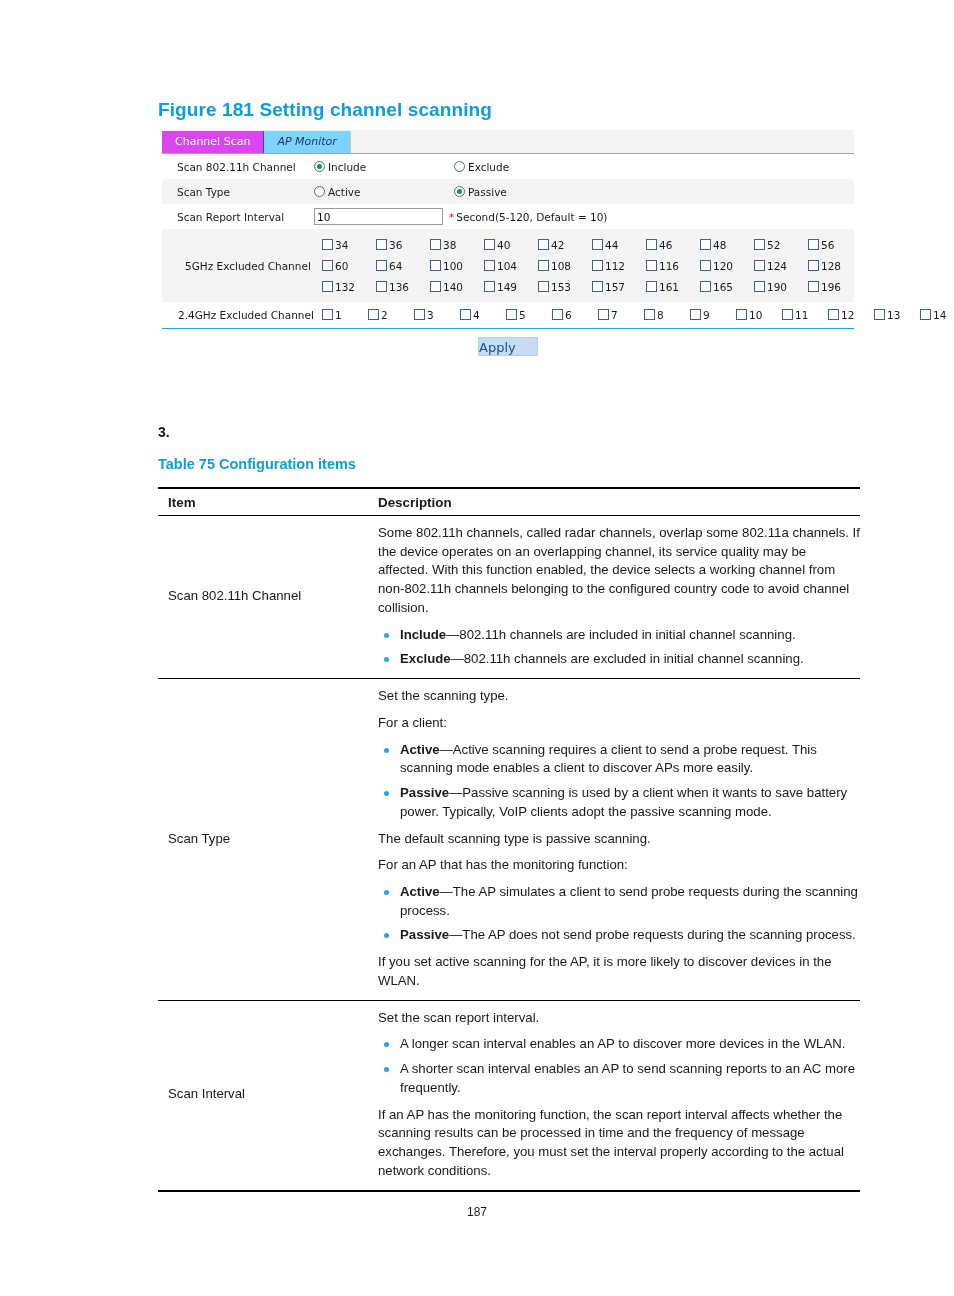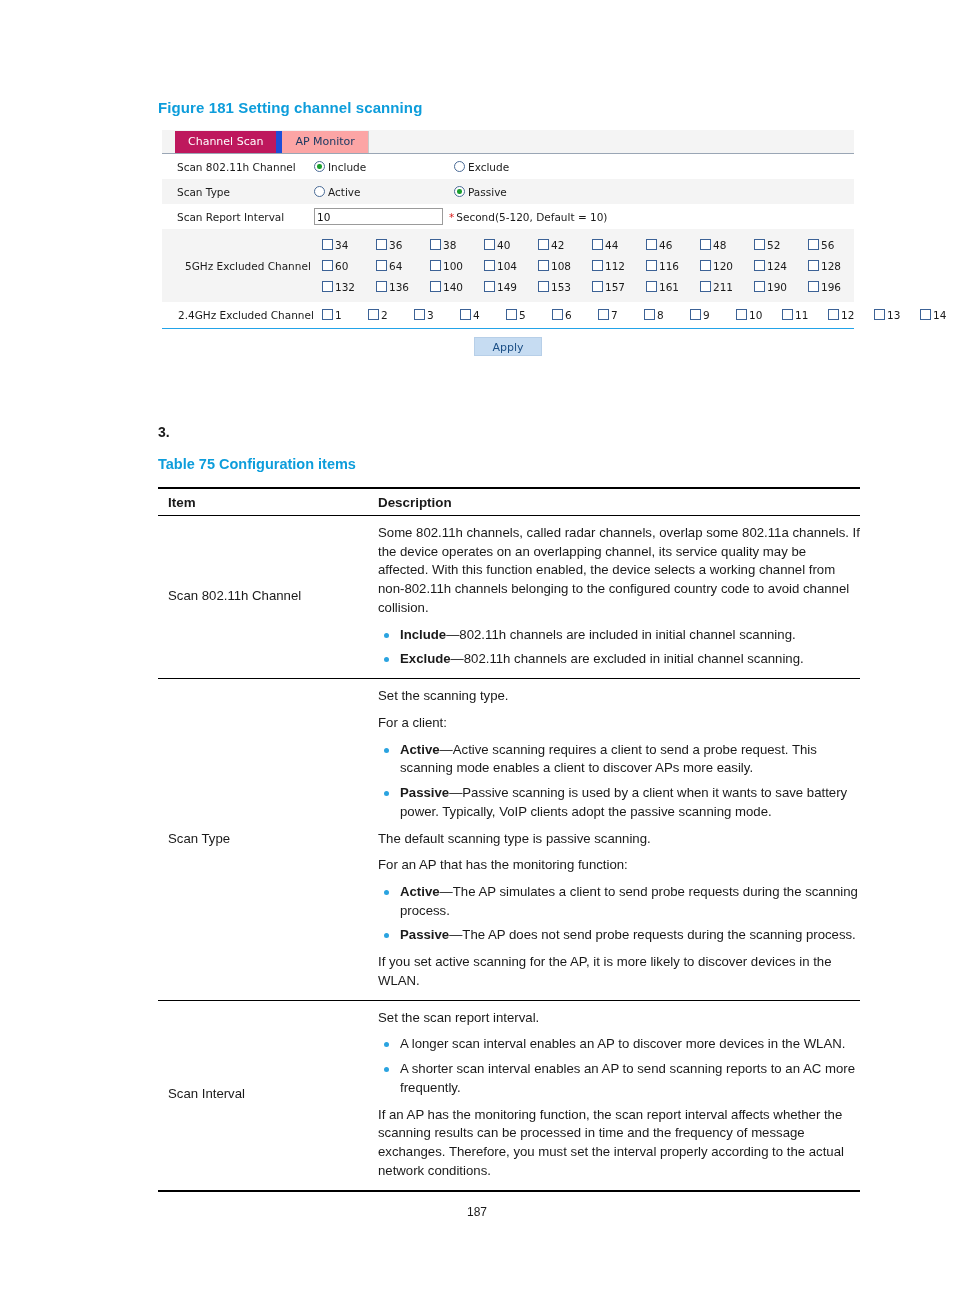--- a/index.html
+++ b/index.html
@@ -22,21 +22,21 @@
     width: 954px;
     height: 1296px;
     overflow: hidden;
   }
 
   
   .fig-caption {
     position: absolute;
     left: 158px;
     top: 99px;
-    font-size: 15px;
+    font-size: 19px;
     font-weight: bold;
     color: #0d9ddb;
     letter-spacing: 0.1px;
     white-space: nowrap;
   }
 
   
   .screenshot {
     position: absolute;
     left: 162px;
@@ -58,29 +58,29 @@
   }
   .tab {
     height: 22px;
     line-height: 22px;
     padding: 0 13px;
     font-size: 11px;
     box-sizing: border-box;
     white-space: nowrap;
   }
   .tab.active {
-    background: #be185d;
+    background: #d946ef;
     color: #ffffff;
-    border-right: 6px solid #1d4ed8;
-    margin-left: 13px;
+    border-right: 1px solid #1d4ed8;
   }
   .tab.inactive {
-    background: #fca5a5;
+    background: #7dd3fc;
     color: #1b3a63;
     border-right: 1px solid #c9c9c9;
+    font-style: italic;
   }
   .tabfill {
     flex: 1 1 auto;
     height: 22px;
     background: #f4f4f4;
   }
 
   
   .frow {
     display: flex;
@@ -207,28 +207,27 @@
     padding: 3px 0 0 4px;
     color: #1b1b1b;
     white-space: nowrap;
   }
   .applywrap {
     display: flex;
     justify-content: center;
     padding: 8px 0 10px 0;
   }
   .applybtn {
-    width: 68px;
+    width: 60px;
     height: 19px;
     line-height: 19px;
-    text-align: center;
     background: #c6dcf2;
     color: #1b4f86;
     border: 1px solid #b7cfe8;
-    font-size: 11px;
+    font-size: 13px;
     box-sizing: border-box;
     font-family: "DejaVu Sans", sans-serif;
   }
 
   
   .step {
     position: absolute;
     left: 158px;
     top: 424px;
     width: 700px;
@@ -493,21 +492,21 @@
           <span class="chan-cell">
               <span class="cbox"></span>
               <span>157</span>
             </span>
           <span class="chan-cell">
               <span class="cbox"></span>
               <span>161</span>
             </span>
           <span class="chan-cell">
               <span class="cbox"></span>
-              <span>211</span>
+              <span>165</span>
             </span>
           <span class="chan-cell">
               <span class="cbox"></span>
               <span>190</span>
             </span>
           <span class="chan-cell">
               <span class="cbox"></span>
               <span>196</span>
             </span>
         </div>

